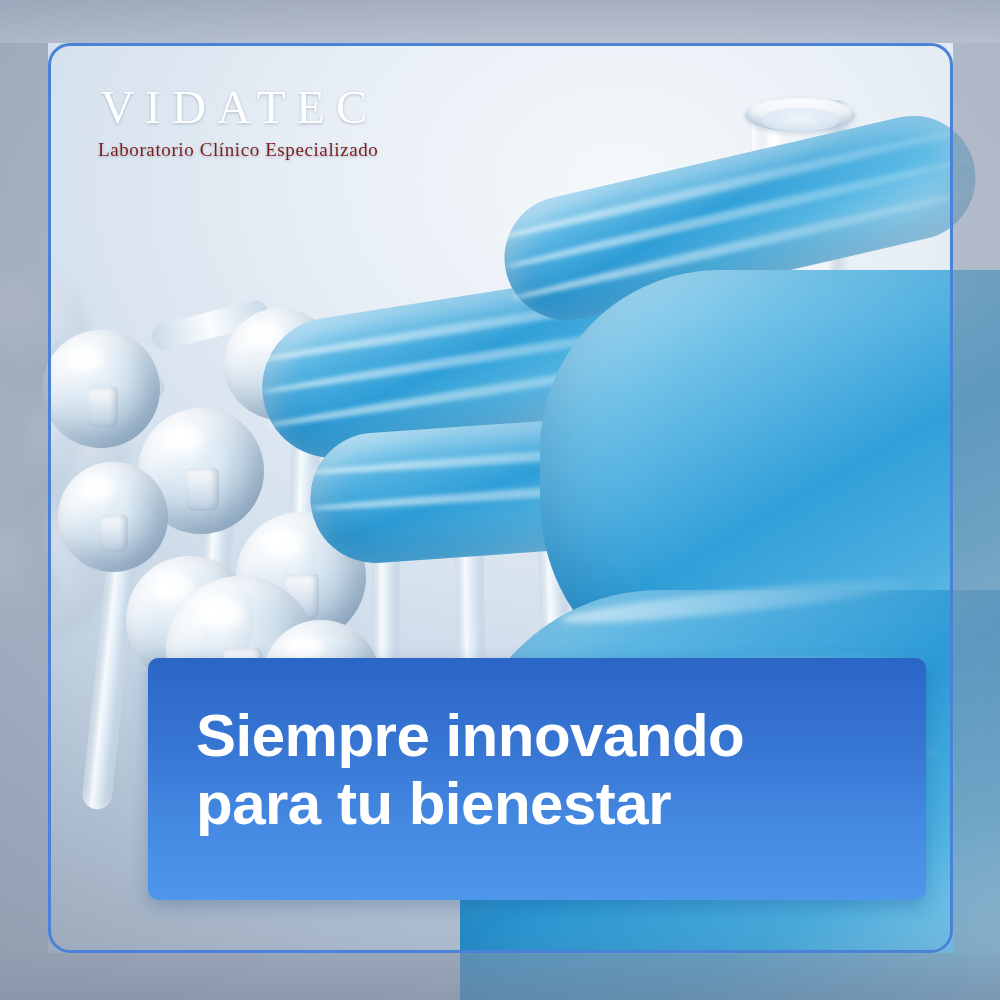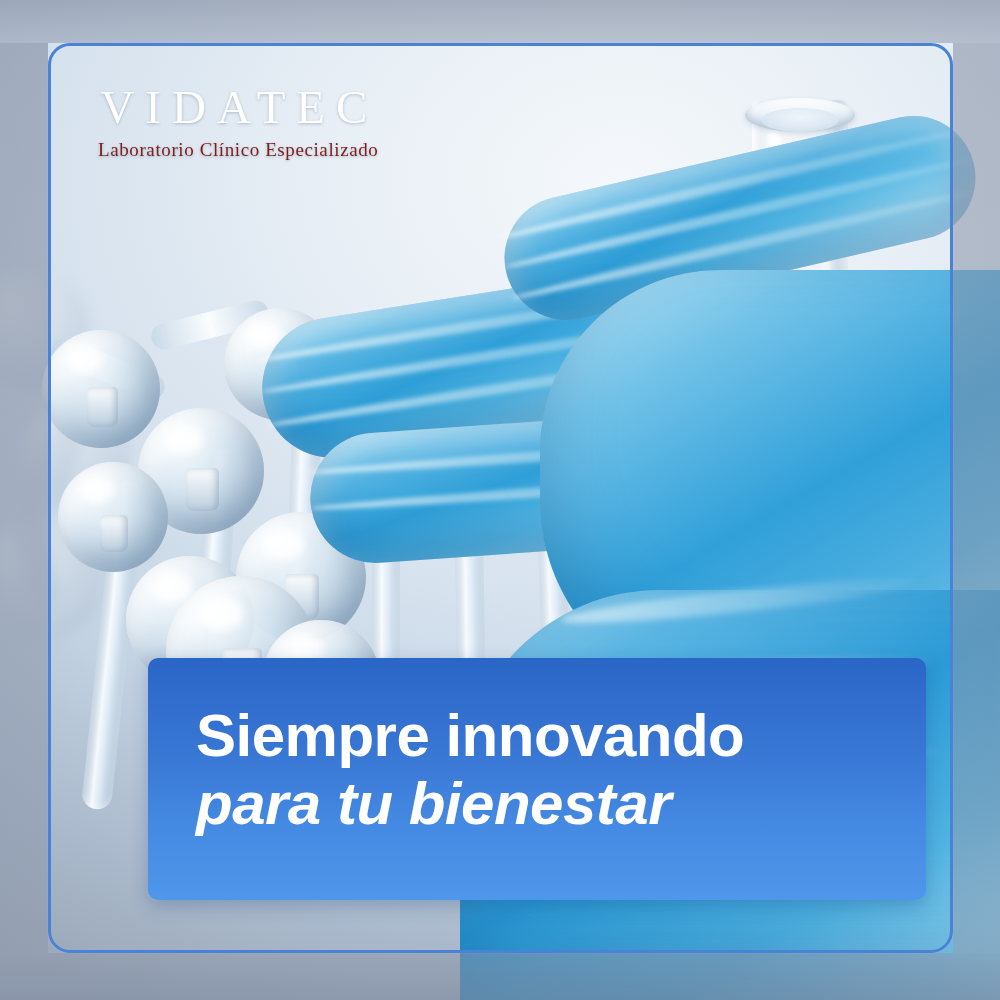--- a/index.html
+++ b/index.html
@@ -154,21 +154,21 @@
     border-radius:10px;
     background:linear-gradient(180deg,#2a66c6 0%,#3876d4 38%,#4489e2 68%,#4f97ea 100%);
     box-shadow:0 6px 18px rgba(30,70,130,.28);
     margin-left:44px;
   }
   .banner-text{
     position:absolute;left:48px;top:44px;right:26px;
     color:#ffffff;font-weight:bold;font-size:60px;line-height:1.13;
     letter-spacing:-.5px;
   }
-  .banner-text .l2{display:block;font-style:italic;}
+  .banner-text .l2{display:block;}
 </style>
 </head>
 <body>
 
 <div id="stage">
 
   <div class="photo">
     <div class="bg-base"></div>
 
     <div class="ghost" style="left:-40px;top:250px;width:230px;height:430px;">

